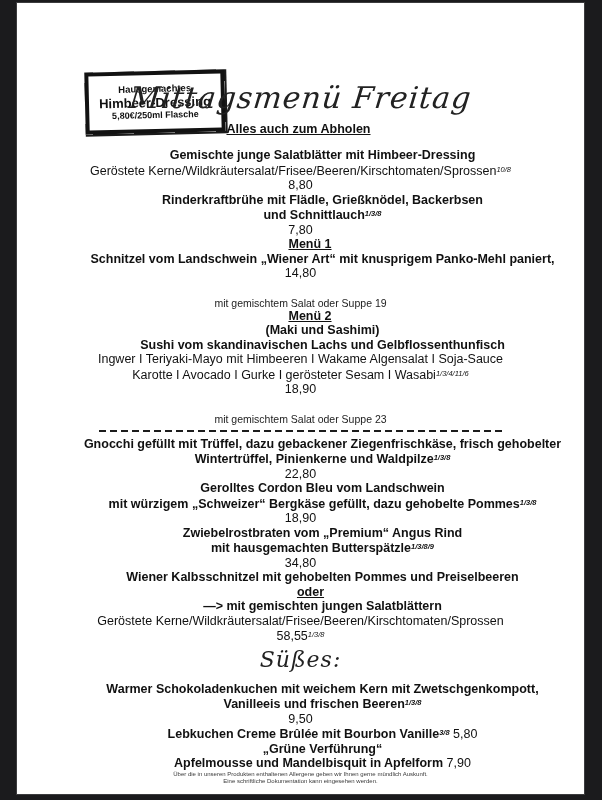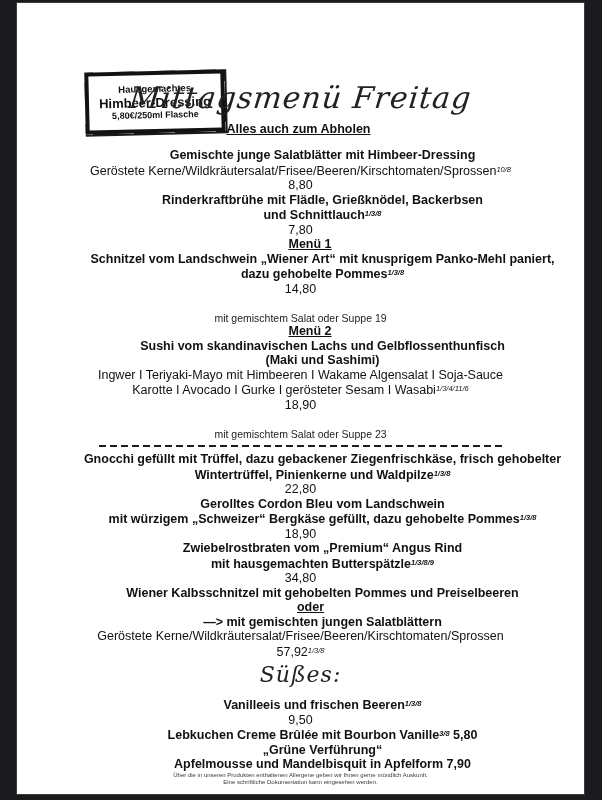--- a/index.html
+++ b/index.html
@@ -54,21 +54,21 @@
   .l-separator{
     width:404px;height:2px;margin:5px auto 5px auto;
     background:repeating-linear-gradient(to right,#1c1c1c 0 7px,transparent 7px 11px);
   }
   .l-footnote{font-size:6px;line-height:7px;color:#3a3a3a;}
   .allergen{
     font-size:7.5px;font-style:italic;font-weight:bold;
     vertical-align:3px;letter-spacing:0;
   }
   .l-regular .allergen, .l-price .allergen{font-weight:normal;}
-  .price-suffix{font-weight:bold;font-size:12.5px;}
+  .price-suffix{font-weight:normal;font-size:12.5px;}
 </style>
 </head>
 <body>
 
 <div class="frame">
   <div class="paper">
 
     <div class="stamp">
       <div class="s1">Hausgemachtes</div>
       <div class="s2">Himbeer-Dressing</div>
@@ -80,46 +80,46 @@
 
     <div class="menu">
         <div class="l-bold"><span>Gemischte junge Salatblätter mit Himbeer-Dressing</span></div>
         <div class="l-regular"><span>Geröstete Kerne/Wildkräutersalat/Frisee/Beeren/Kirschtomaten/Sprossen</span><span class="allergen">10/8</span></div>
         <div class="l-price"><span>8,80</span></div>
         <div class="l-bold"><span>Rinderkraftbrühe mit Flädle, Grießknödel, Backerbsen</span></div>
         <div class="l-bold"><span>und Schnittlauch</span><span class="allergen">1/3/8</span></div>
         <div class="l-price"><span>7,80</span></div>
         <div class="l-menu-title"><span>Menü 1</span></div>
         <div class="l-bold"><span>Schnitzel vom Landschwein „Wiener Art“ mit knusprigem Panko-Mehl paniert,</span></div>
-        <div class="l-bold"><span>dazu gehobelte Pommes</span><span class="allergen">1/3/8</span></div>
         <div class="l-price"><span>14,80</span></div>
         <div class="l-note"><span>mit gemischtem Salat oder Suppe 19</span></div>
         <div class="l-menu-title"><span>Menü 2</span></div>
+        <div class="l-bold"><span>(Maki und Sashimi)</span></div>
         <div class="l-bold"><span>Sushi vom skandinavischen Lachs und Gelbflossenthunfisch</span></div>
-        <div class="l-bold"><span>(Maki und Sashimi)</span></div>
         <div class="l-regular"><span>Ingwer I Teriyaki-Mayo mit Himbeeren I Wakame Algensalat I Soja-Sauce</span></div>
         <div class="l-regular"><span>Karotte I Avocado I Gurke I gerösteter Sesam I Wasabi</span><span class="allergen">1/3/4/11/6</span></div>
         <div class="l-price"><span>18,90</span></div>
         <div class="l-note"><span>mit gemischtem Salat oder Suppe 23</span></div>
         <div class="l-separator"></div>
         <div class="l-bold"><span>Gnocchi gefüllt mit Trüffel, dazu gebackener Ziegenfrischkäse, frisch gehobelter</span></div>
         <div class="l-bold"><span>Wintertrüffel, Pinienkerne und Waldpilze</span><span class="allergen">1/3/8</span></div>
         <div class="l-price"><span>22,80</span></div>
         <div class="l-bold"><span>Gerolltes Cordon Bleu vom Landschwein</span></div>
         <div class="l-bold"><span>mit würzigem „Schweizer“ Bergkäse gefüllt, dazu gehobelte Pommes</span><span class="allergen">1/3/8</span></div>
         <div class="l-price"><span>18,90</span></div>
         <div class="l-bold"><span>Zwiebelrostbraten vom „Premium“ Angus Rind</span></div>
         <div class="l-bold"><span>mit hausgemachten Butterspätzle</span><span class="allergen">1/3/8/9</span></div>
         <div class="l-price"><span>34,80</span></div>
         <div class="l-bold"><span>Wiener Kalbsschnitzel mit gehobelten Pommes und Preiselbeeren</span></div>
         <div class="l-oder"><span>oder</span></div>
         <div class="l-bold"><span>—&gt; mit gemischten jungen Salatblättern</span></div>
         <div class="l-regular"><span>Geröstete Kerne/Wildkräutersalat/Frisee/Beeren/Kirschtomaten/Sprossen</span></div>
-        <div class="l-price"><span>57,92</span><span class="allergen">1/3/8</span></div>
+        <div class="l-price"><span>58,55</span><span class="allergen">1/3/8</span></div>
         <div class="l-script"><span>Süßes:</span></div>
+        <div class="l-bold"><span>Warmer Schokoladenkuchen mit weichem Kern mit Zwetschgenkompott,</span></div>
         <div class="l-bold"><span>Vanilleeis und frischen Beeren</span><span class="allergen">1/3/8</span></div>
         <div class="l-price"><span>9,50</span></div>
         <div class="l-bold"><span>Lebkuchen Creme Brûlée mit Bourbon Vanille</span><span class="allergen">3/8</span><span class="price-suffix"> 5,80</span></div>
         <div class="l-bold"><span>„Grüne Verführung“</span></div>
         <div class="l-bold"><span>Apfelmousse und Mandelbisquit in Apfelform</span><span class="price-suffix"> 7,90</span></div>
         <div class="l-footnote"><span>Über die in unseren Produkten enthaltenen Allergene geben wir Ihnen gerne mündlich Auskunft.</span></div>
         <div class="l-footnote"><span>Eine schriftliche Dokumentation kann eingesehen werden.</span></div>
       </div>
 
   </div>

